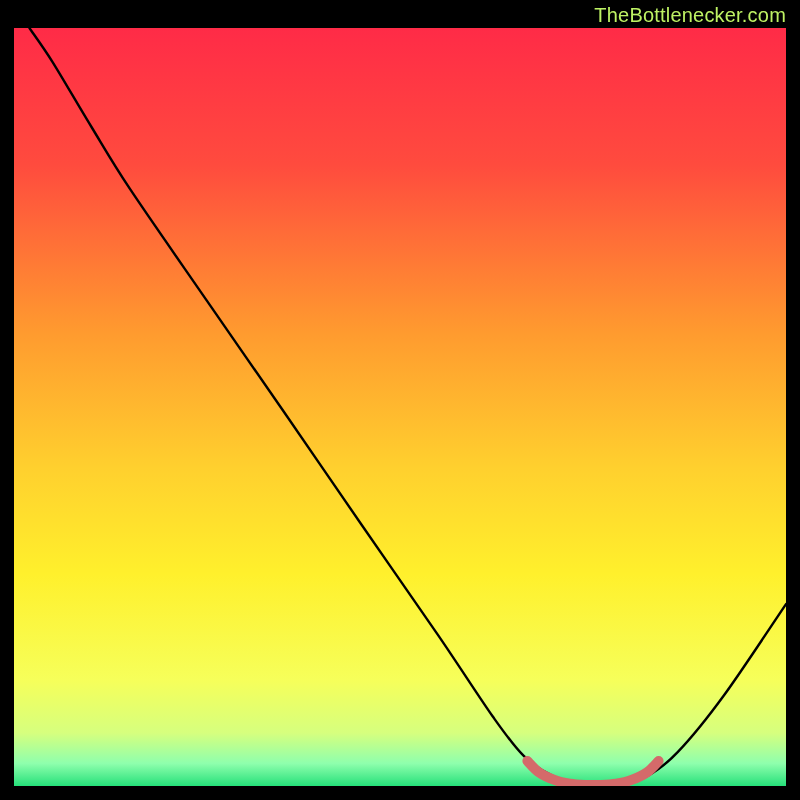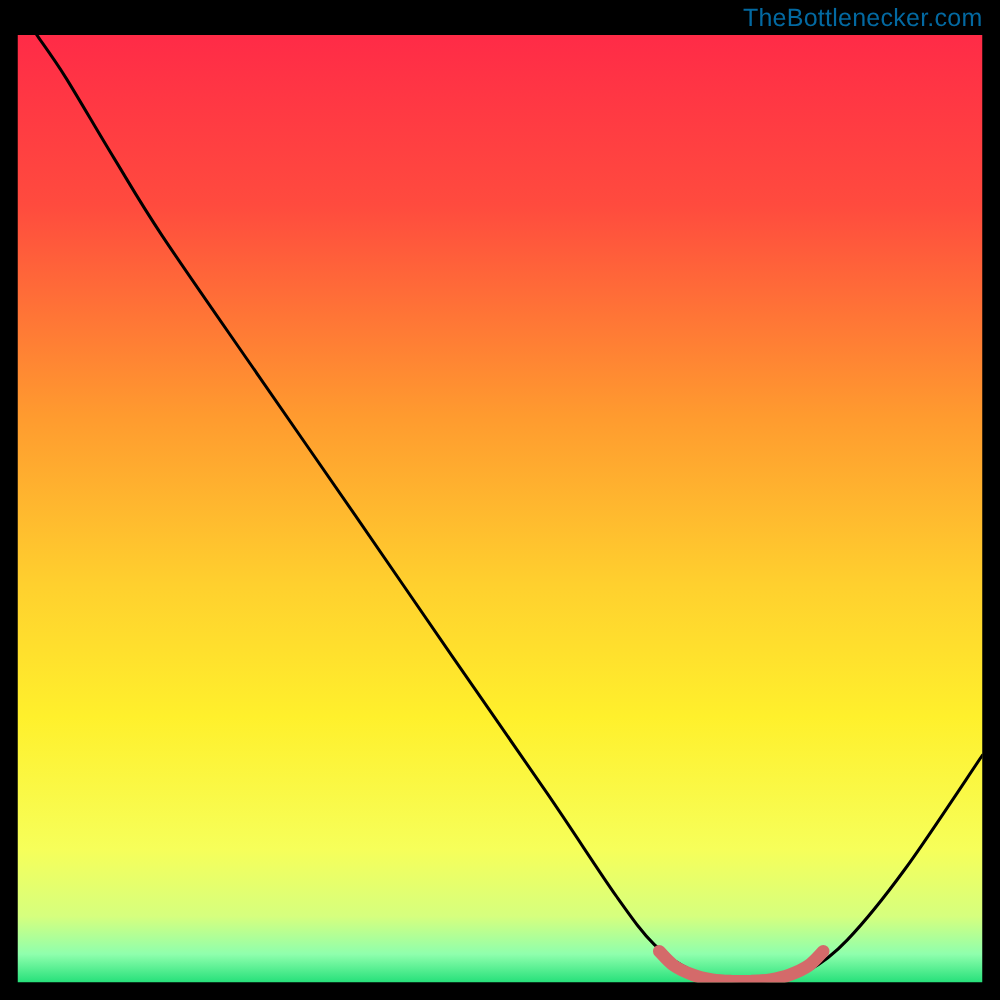--- a/index.html
+++ b/index.html
@@ -16,21 +16,21 @@
     left: 14px;
     top: 28px;
     width: 772px;
     height: 758px;
     background: #000;
   }
   .watermark {
     position: absolute;
     top: 4px;
     right: 14px;
-    color: #0369a1;
+    color: #bef264;
     font-size: 20px;
     font-weight: 500;
     letter-spacing: 0.2px;
   }
   svg {
     display: block;
   }
 </style>
 </head>
 <body>

